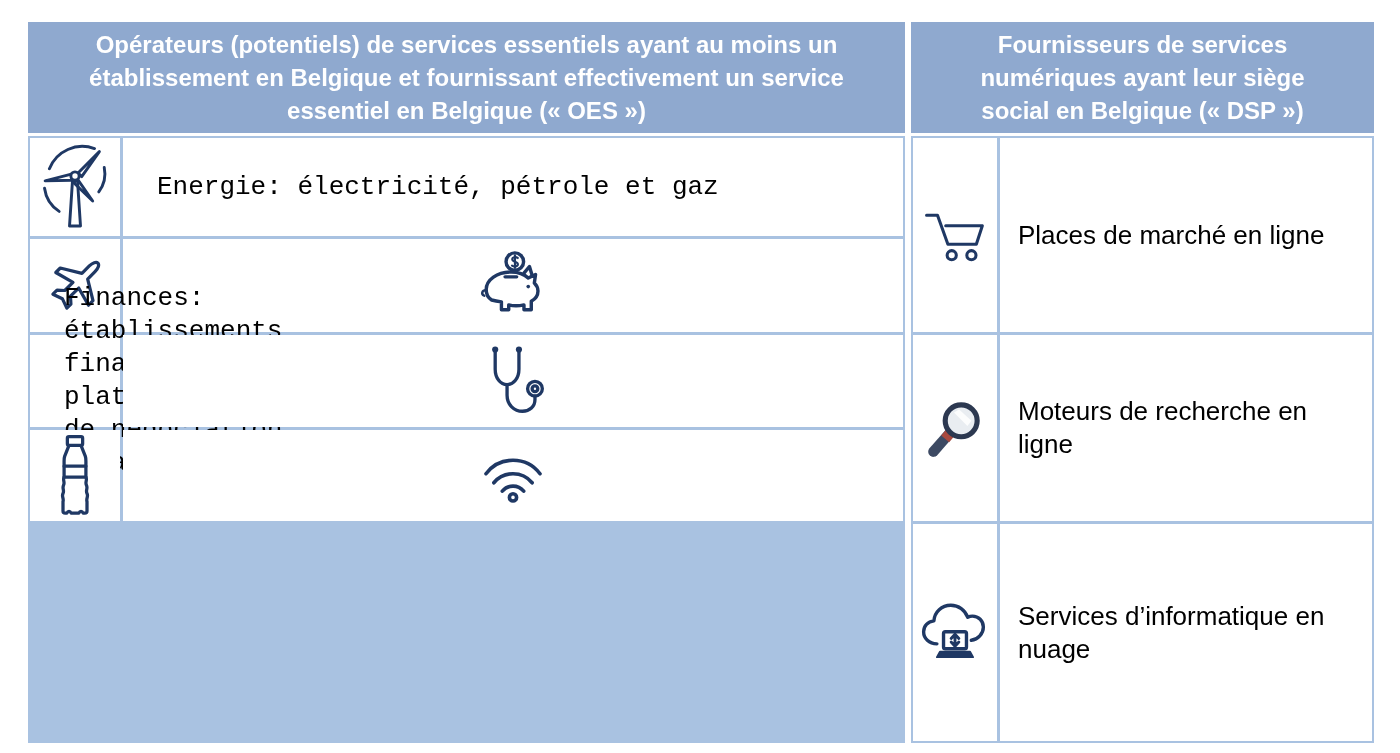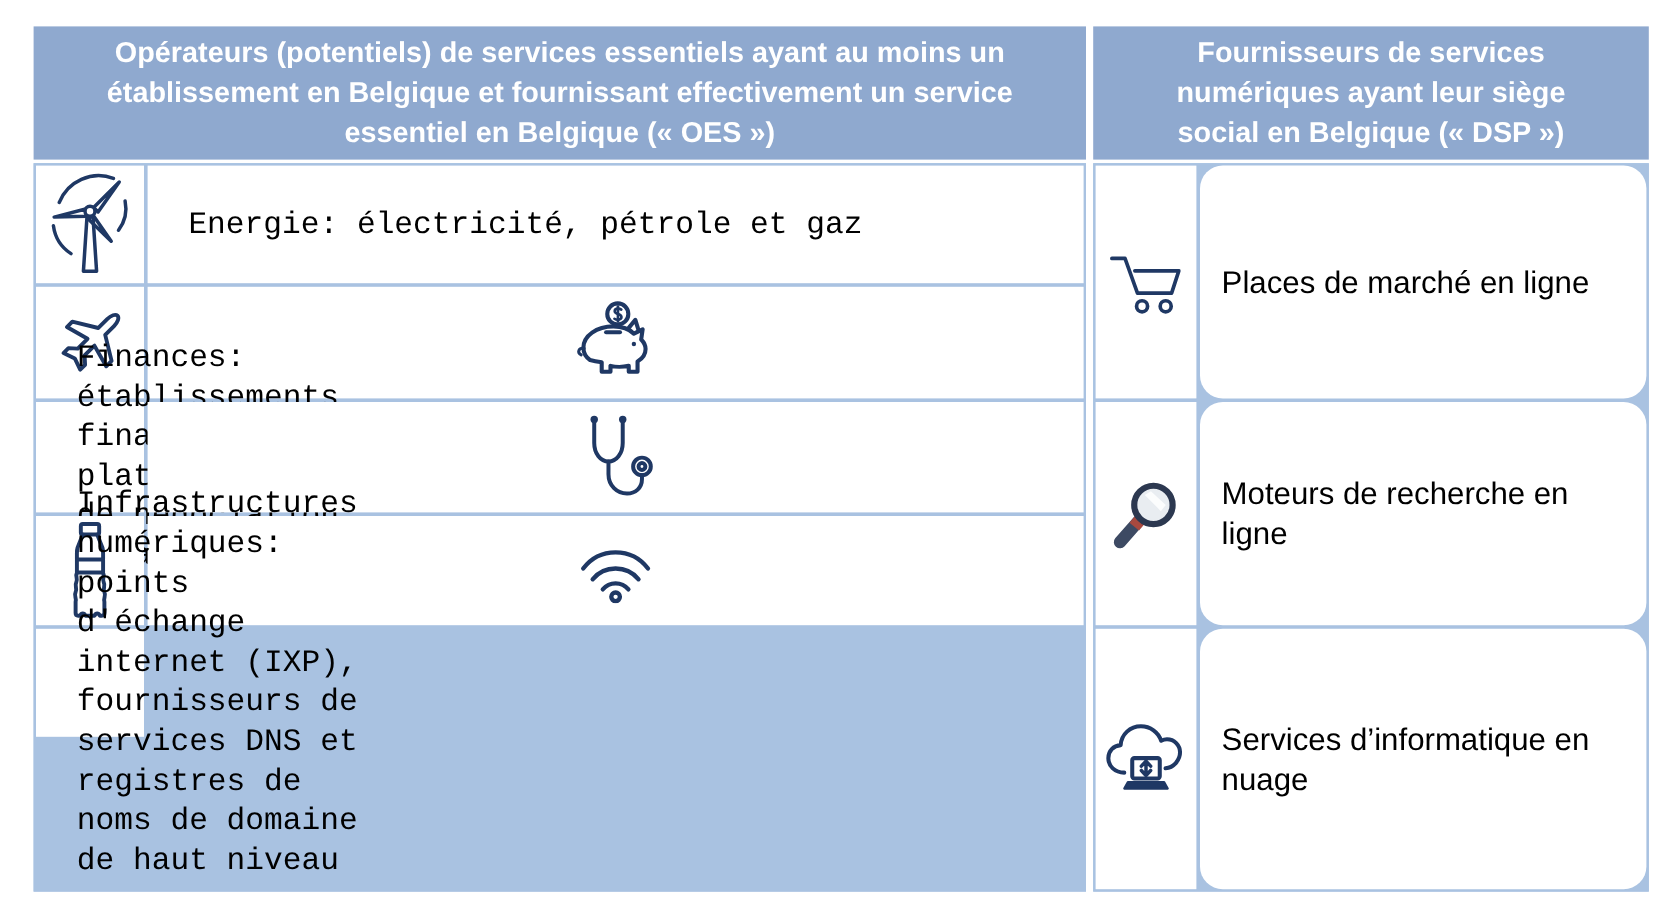--- a/index.html
+++ b/index.html
@@ -28,21 +28,21 @@
   .grid{
     display:grid;gap:3px;background:var(--border);
     border:2px solid var(--border);
   }
   .grid.left{grid-template-columns:90px 1fr;grid-template-rows:98px 93px 92px 91px 90px 124px;}
   .grid.right{grid-template-columns:84px 1fr;grid-template-rows:194px 186px 217px;}
   .cell{background:#ffffff;display:flex;align-items:center;}
   .iconcell{justify-content:center;color:var(--icon);}
   .textcell{font-size:26px;line-height:33px;}
   .grid.left .textcell{padding:4px 14px 4px 34px;font-family:Liberation Mono, monospace;}
-  .grid.right .textcell{padding:4px 18px 4px 18px;border-radius:19px;}
+  .grid.right .textcell{padding:4px 18px 4px 18px;}
   svg{display:block;}
 </style>
 </head>
 <body>
 
 <div class="figure">
 
   <div class="colgroup left">
     <div class="hdr left">Opérateurs (potentiels) de services essentiels ayant au moins un établissement en Belgique et fournissant effectivement un service essentiel en Belgique (« OES »)</div>
     <div class="grid left">
@@ -112,21 +112,20 @@
       <div class="cell iconcell">
         <svg width="72" height="54" viewBox="0 0 64 48">
           <g stroke="currentColor" stroke-width="3.2" fill="none" stroke-linecap="round">
             <path d="M8 22 C14 14 22 10 32 10 C42 10 50 14 56 22"></path>
             <path d="M15 30 C19.5 24.5 25.5 22 32 22 C38.5 22 44.5 24.5 49 30"></path>
             <path d="M22.5 37.5 C25 34.5 28 33 32 33 C36 33 39 34.5 41.5 37.5"></path>
             <circle cx="32" cy="43" r="3.2"></circle>
           </g>
         </svg>
       </div>
-      <div class="cell textcell">Infrastructures numériques: points d'échange internet (IXP), fournisseurs de services DNS et registres de noms de domaine de haut niveau</div>
 
     </div>
   </div>
 
   <div class="colgroup right">
     <div class="hdr right">Fournisseurs de services numériques ayant leur siège social en Belgique (« DSP »)</div>
     <div class="grid right">
 
       <div class="cell iconcell">
         <svg width="70" height="62" viewBox="0 0 64 56">

